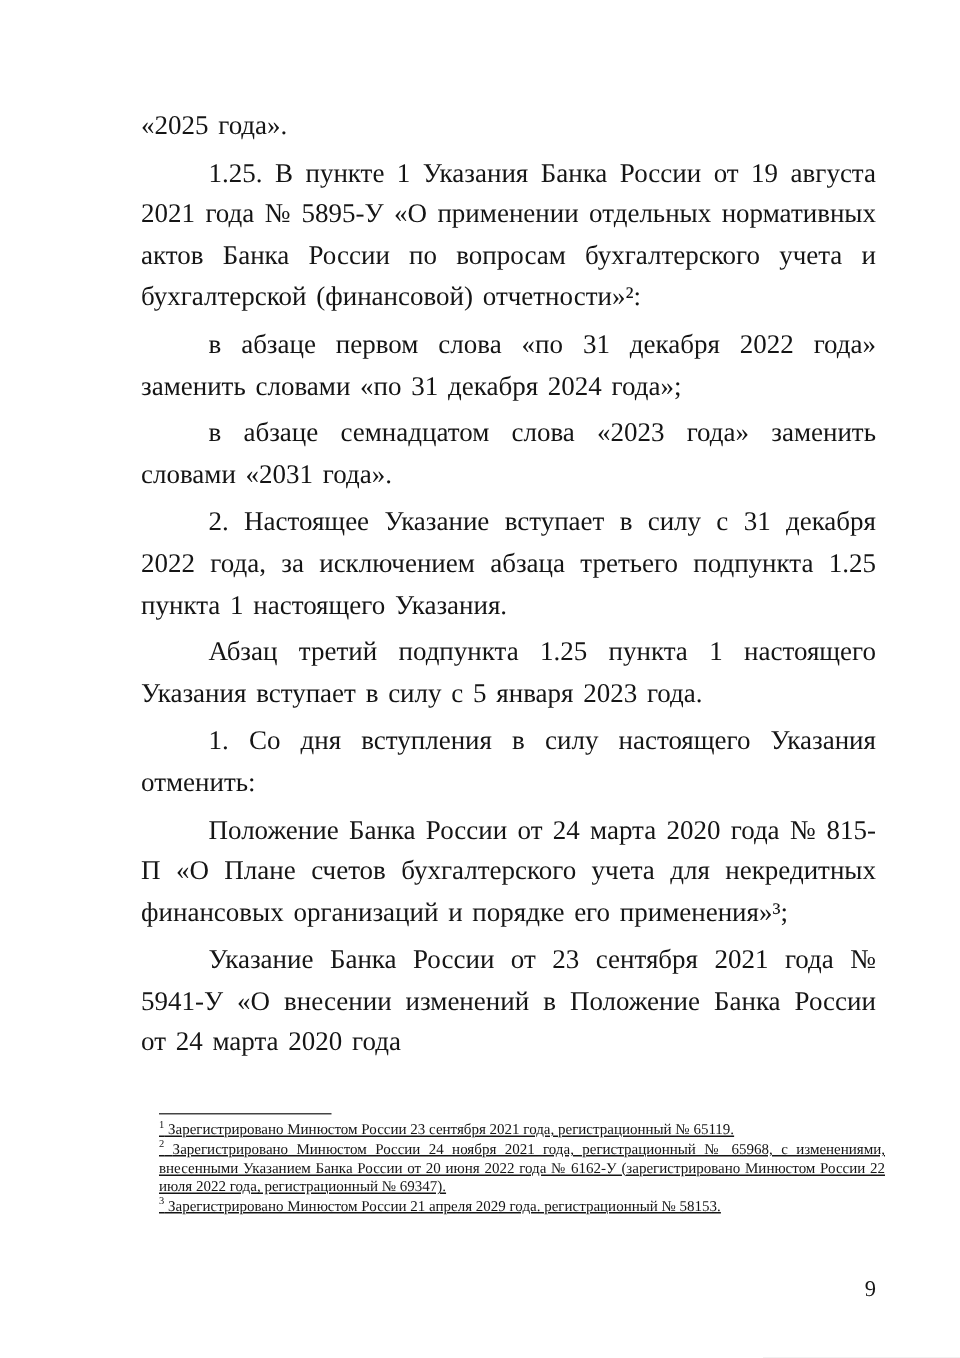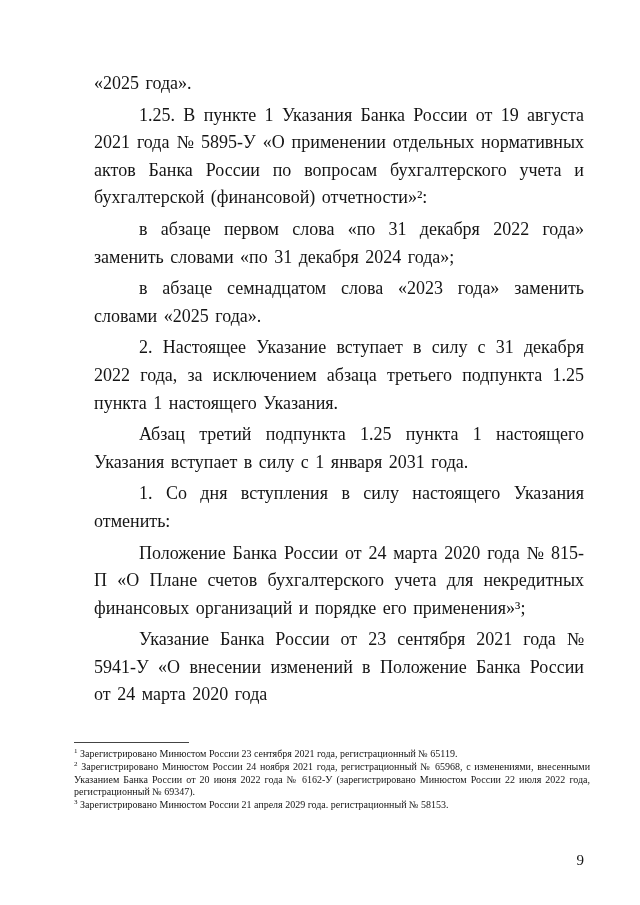--- a/index.html
+++ b/index.html
@@ -31,22 +31,23 @@
     text-align: justify;
     text-indent: 45px;
     word-spacing: 2px;
   }
   .para.no-indent {
     text-indent: 0;
   }
   .footnotes {
     position: absolute;
     top: 742px;
-    left: 74px;
+    left: 106px;
     right: 50px;
+    text-decoration: underline;
   }
   .footnote-separator {
     width: 115px;
     height: 0;
     border-top: 1px solid #444;
     margin-bottom: 5px;
   }
   .footnote {
     margin: 0;
     font-size: 10px;
@@ -66,23 +67,23 @@
 </style>
 </head>
 <body>
 
 <div class="page">
 
   <div class="body-text">
     <p class="para no-indent">«2025 года».</p>
     <p class="para">1.25. В пункте 1 Указания Банка России от 19 августа 2021 года № 5895-У «О применении отдельных нормативных актов Банка России по вопросам бухгалтерского учета и бухгалтерской (финансовой) отчетности»²:</p>
     <p class="para">в абзаце первом слова «по 31 декабря 2022 года» заменить словами «по 31 декабря 2024 года»;</p>
-    <p class="para">в абзаце семнадцатом слова «2023 года» заменить словами «2025 года».</p>
+    <p class="para">в абзаце семнадцатом слова «2023 года» заменить словами «2031 года».</p>
     <p class="para">2. Настоящее Указание вступает в силу с 31 декабря 2022 года, за исключением абзаца третьего подпункта 1.25 пункта 1 настоящего Указания.</p>
-    <p class="para">Абзац третий подпункта 1.25 пункта 1 настоящего Указания вступает в силу с 1 января 2031 года.</p>
+    <p class="para">Абзац третий подпункта 1.25 пункта 1 настоящего Указания вступает в силу с 5 января 2023 года.</p>
     <p class="para">1. Со дня вступления в силу настоящего Указания отменить:</p>
     <p class="para">Положение Банка России от 24 марта 2020 года № 815-П «О Плане счетов бухгалтерского учета для некредитных финансовых организаций и порядке его применения»³;</p>
     <p class="para">Указание Банка России от 23 сентября 2021 года № 5941-У «О внесении изменений в Положение Банка России от 24 марта 2020 года</p>
   </div>
 
   <div class="footnotes">
     <div class="footnote-separator"></div>
 
     <p class="footnote"><sup>1</sup> <span>Зарегистрировано Минюстом России 23 сентября 2021 года, регистрационный № 65119.</span></p>
 

